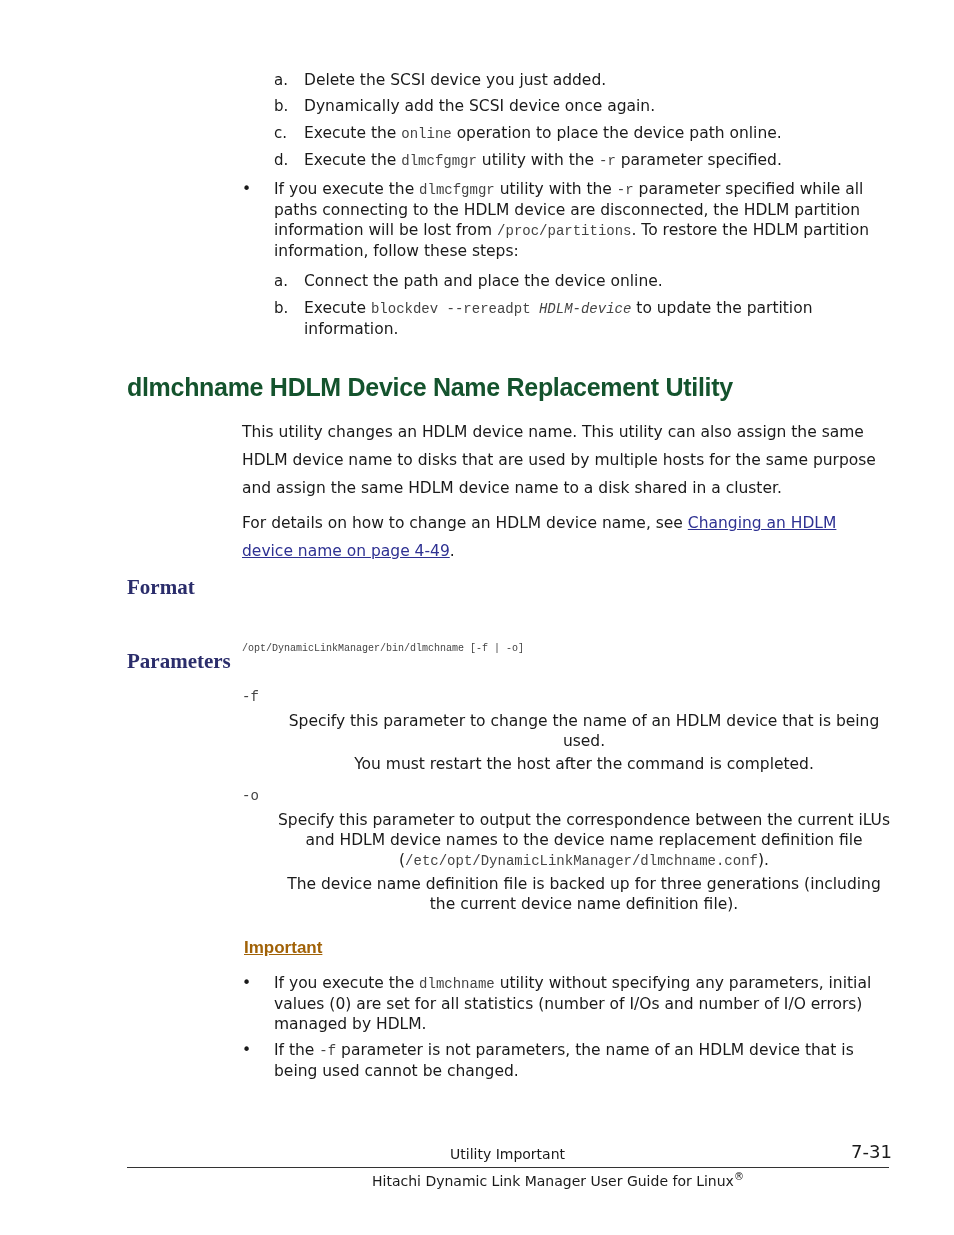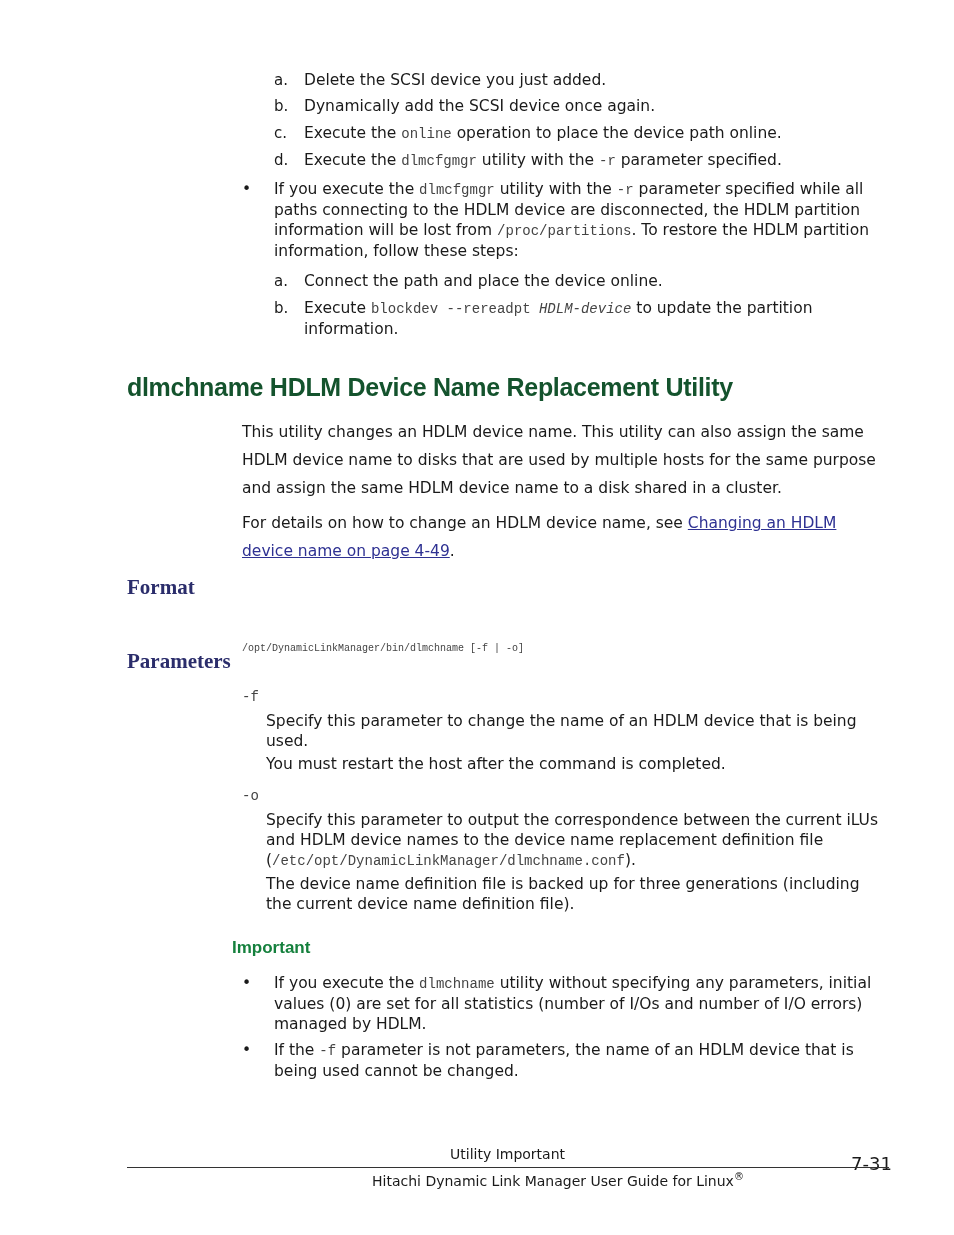--- a/index.html
+++ b/index.html
@@ -12,27 +12,27 @@
   .mono-i { font-style: italic; }
   .abs { position: absolute; }
   .step { position: absolute; left: 274px; width: 620px; line-height: 20px; }
   .step .lt { position: absolute; left: 0; top: 0; font-size: 15px; }
   .step .tx { position: absolute; left: 30px; top: 0; width: 590px; }
   .bullet { position: absolute; left: 242px; width: 650px; line-height: 20px; }
   .bullet .dot { position: absolute; left: 0; top: 0; }
   .bullet .tx { position: absolute; left: 32px; top: 0; width: 620px; }
   .h1 { position: absolute; left: 127px; top: 373px; font-size: 25px; font-weight: bold; color: #14532d; letter-spacing: -0.3px; font-family: "Liberation Sans", sans-serif; }
   .h2 { position: absolute; left: 127px; font-size: 21px; font-weight: bold; color: #2b2d6b; font-family: Liberation Serif, serif; }
-  .h3 { position: absolute; left: 232px; font-size: 17px; font-weight: bold; color: #15803d; font-family: "Liberation Sans", sans-serif; }
+  .h3 { position: absolute; left: 244px; font-size: 17px; font-weight: bold; color: #a16207; font-family: "Liberation Sans", sans-serif; text-decoration: underline; }
   .para { position: absolute; left: 242px; width: 650px; line-height: 28px; }
-  .para2 { position: absolute; left: 266px; width: 620px; line-height: 20px; }
+  .para2 { position: absolute; left: 274px; width: 620px; line-height: 20px; text-align: center; }
   a.link { color: #2e3192; text-decoration: underline; }
   .footer-line { position: absolute; left: 127px; top: 1167px; width: 762px; height: 1px; background: #333; }
   .footer-title { position: absolute; left: 450px; top: 1146px; font-size: 14px; }
-  .footer-page { position: absolute; left: 851px; top: 1141px; font-size: 18px; margin-top: 12px; }
+  .footer-page { position: absolute; left: 851px; top: 1141px; font-size: 18px; }
   .footer-guide { position: absolute; left: 325px; top: 1171px; font-size: 14px; margin-left: 47px; }
   sup { font-size: 10px; }
 </style>
 </head>
 <body>
 
 <div class="step" style="top:70px">
   <span class="lt">a.</span>
   <span class="tx">Delete the SCSI device you just added.</span>
 </div>

